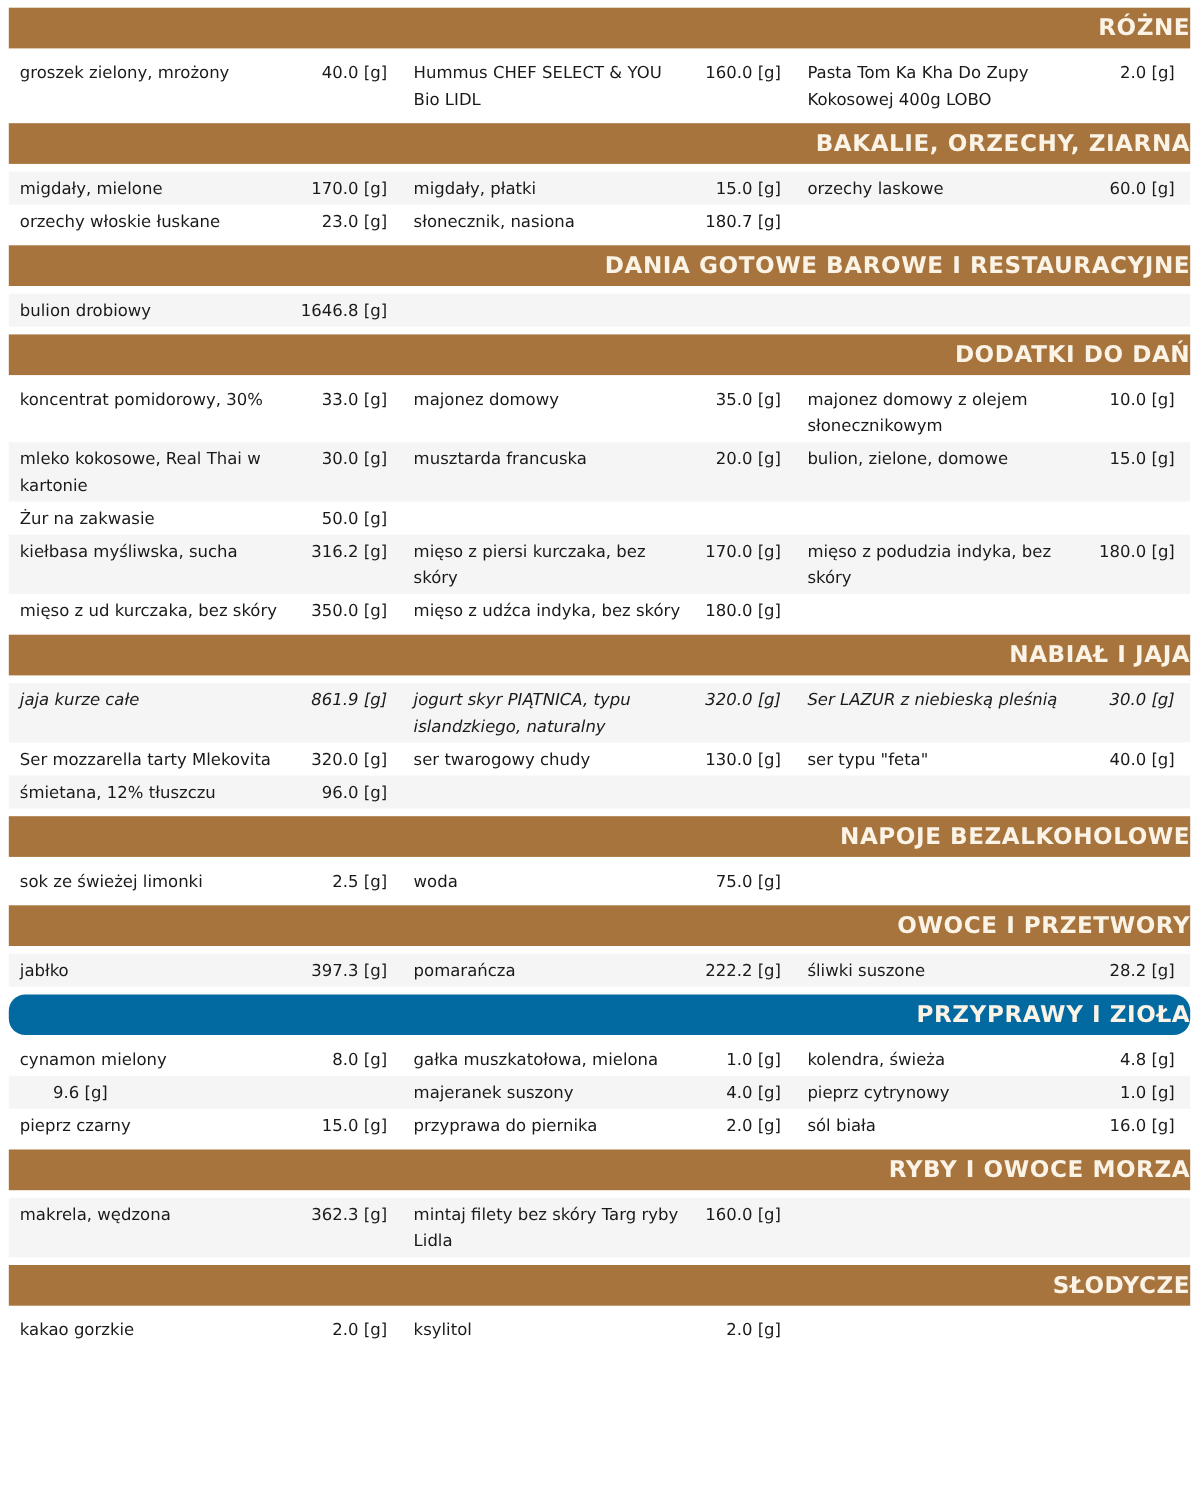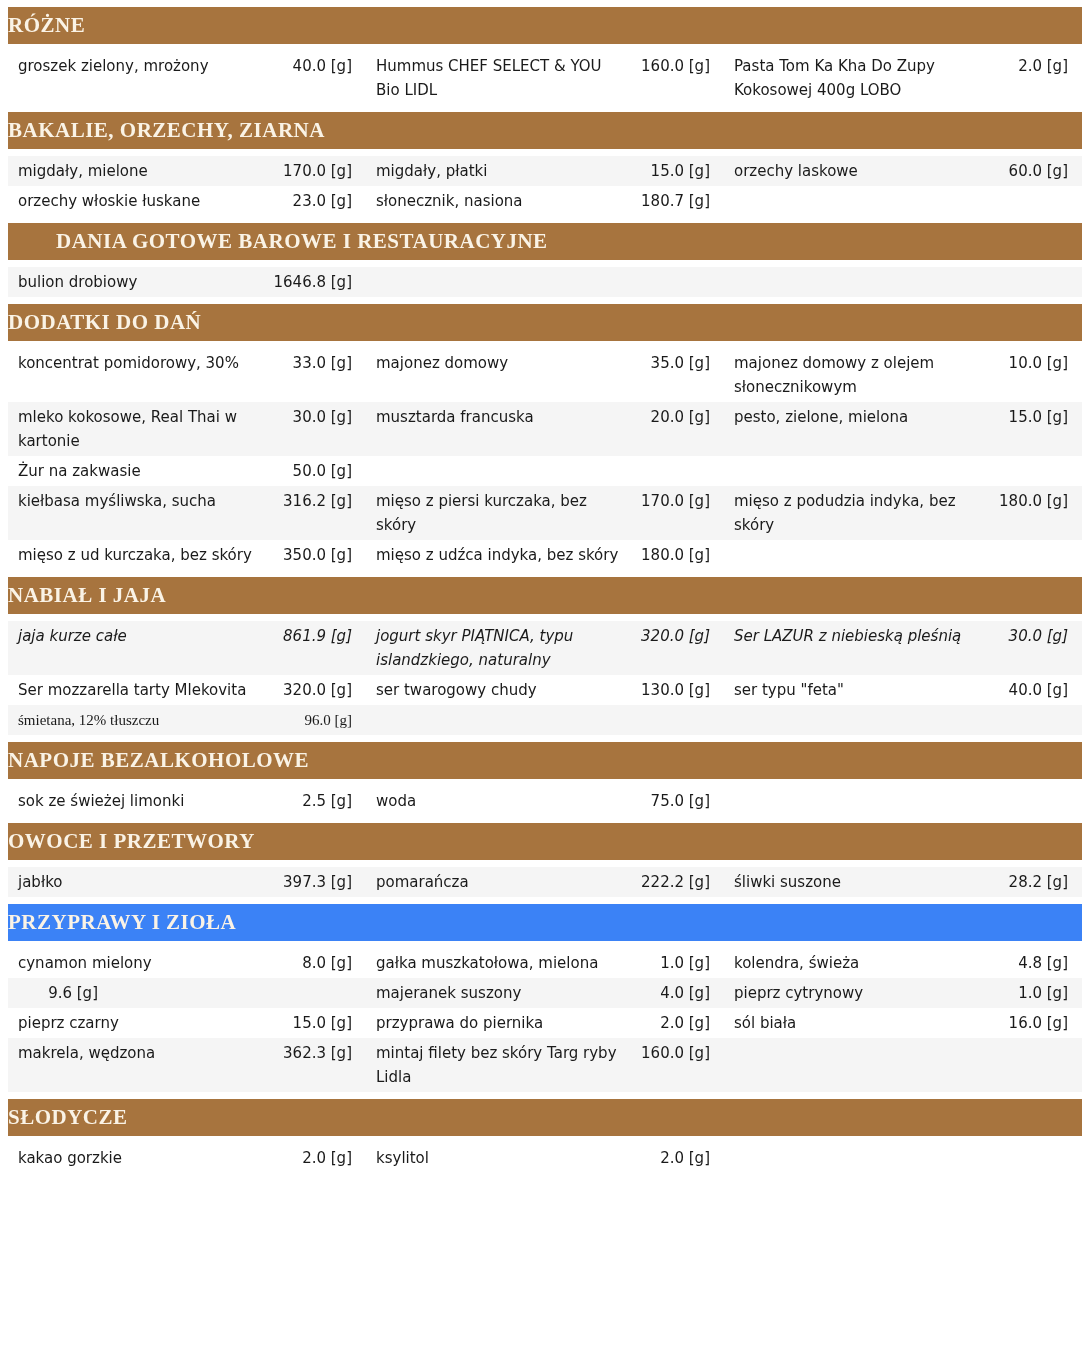--- a/index.html
+++ b/index.html
@@ -6,26 +6,25 @@
   body{
     font-family:"DejaVu Sans","Liberation Sans",sans-serif;
     color:#1a1a1a;
     font-size:15px;
     width:1090px;
   }
   .container{margin:5px 8px 10px 8px;}
   .section-header{
     height:37px;
     line-height:37px;
-    text-align:left;
+    text-align:right;
     font-size:21px;
     font-weight:bold;
     letter-spacing:.5px;
     margin:7px 0;
-    font-family:Liberation Serif, serif;
   }
   .row{
     display:grid;
     grid-template-columns:1fr 1fr 1fr;
     padding:3px 0;
   }
   .cell{
     display:flex;
     align-items:flex-start;
     padding:0 14px 0 10px;
@@ -123,21 +122,21 @@
       <div class="row" style="background: rgb(245, 245, 245);">
         <div class="cell">
           <span class="name">mleko kokosowe, Real Thai w kartonie</span>
           <span class="amount">30.0 [g]</span>
         </div>
         <div class="cell">
           <span class="name">musztarda francuska</span>
           <span class="amount">20.0 [g]</span>
         </div>
         <div class="cell">
-          <span class="name">pesto, zielone, mielona</span>
+          <span class="name">bulion, zielone, domowe</span>
           <span class="amount">15.0 [g]</span>
         </div>
       </div>
       <div class="row">
         <div class="cell">
           <span class="name">Żur na zakwasie</span>
           <span class="amount">50.0 [g]</span>
         </div>
         <div class="cell"></div>
         <div class="cell"></div>
@@ -193,21 +192,21 @@
         </div>
         <div class="cell">
           <span class="name">ser twarogowy chudy</span>
           <span class="amount">130.0 [g]</span>
         </div>
         <div class="cell">
           <span class="name">ser typu "feta"</span>
           <span class="amount">40.0 [g]</span>
         </div>
       </div>
-      <div class="row" style="background: rgb(245, 245, 245); font-family: Liberation Serif, serif;">
+      <div class="row" style="background: rgb(245, 245, 245);">
         <div class="cell">
           <span class="name">śmietana, 12% tłuszczu</span>
           <span class="amount">96.0 [g]</span>
         </div>
         <div class="cell"></div>
         <div class="cell"></div>
       </div>
     </div>
     <div>
       <div class="section-header" style="background: rgb(167, 116, 62); color: rgb(250, 243, 230);">NAPOJE BEZALKOHOLOWE</div>
@@ -234,21 +233,21 @@
           <span class="name">pomarańcza</span>
           <span class="amount">222.2 [g]</span>
         </div>
         <div class="cell">
           <span class="name">śliwki suszone</span>
           <span class="amount">28.2 [g]</span>
         </div>
       </div>
     </div>
     <div>
-      <div class="section-header" style="background: #3b82f6; color: rgb(250, 243, 230);">PRZYPRAWY I ZIOŁA</div>
+      <div class="section-header" style="background: #0369a1; color: rgb(250, 243, 230); border-radius: 15px;">PRZYPRAWY I ZIOŁA</div>
       <div class="row">
         <div class="cell">
           <span class="name">cynamon mielony</span>
           <span class="amount">8.0 [g]</span>
         </div>
         <div class="cell">
           <span class="name">gałka muszkatołowa, mielona</span>
           <span class="amount">1.0 [g]</span>
         </div>
         <div class="cell">
@@ -278,20 +277,21 @@
           <span class="name">przyprawa do piernika</span>
           <span class="amount">2.0 [g]</span>
         </div>
         <div class="cell">
           <span class="name">sól biała</span>
           <span class="amount">16.0 [g]</span>
         </div>
       </div>
     </div>
     <div>
+      <div class="section-header" style="background: rgb(167, 116, 62); color: rgb(250, 243, 230);">RYBY I OWOCE MORZA</div>
       <div class="row" style="background: rgb(245, 245, 245);">
         <div class="cell">
           <span class="name">makrela, wędzona</span>
           <span class="amount">362.3 [g]</span>
         </div>
         <div class="cell">
           <span class="name">mintaj filety bez skóry Targ ryby Lidla</span>
           <span class="amount">160.0 [g]</span>
         </div>
         <div class="cell"></div>

